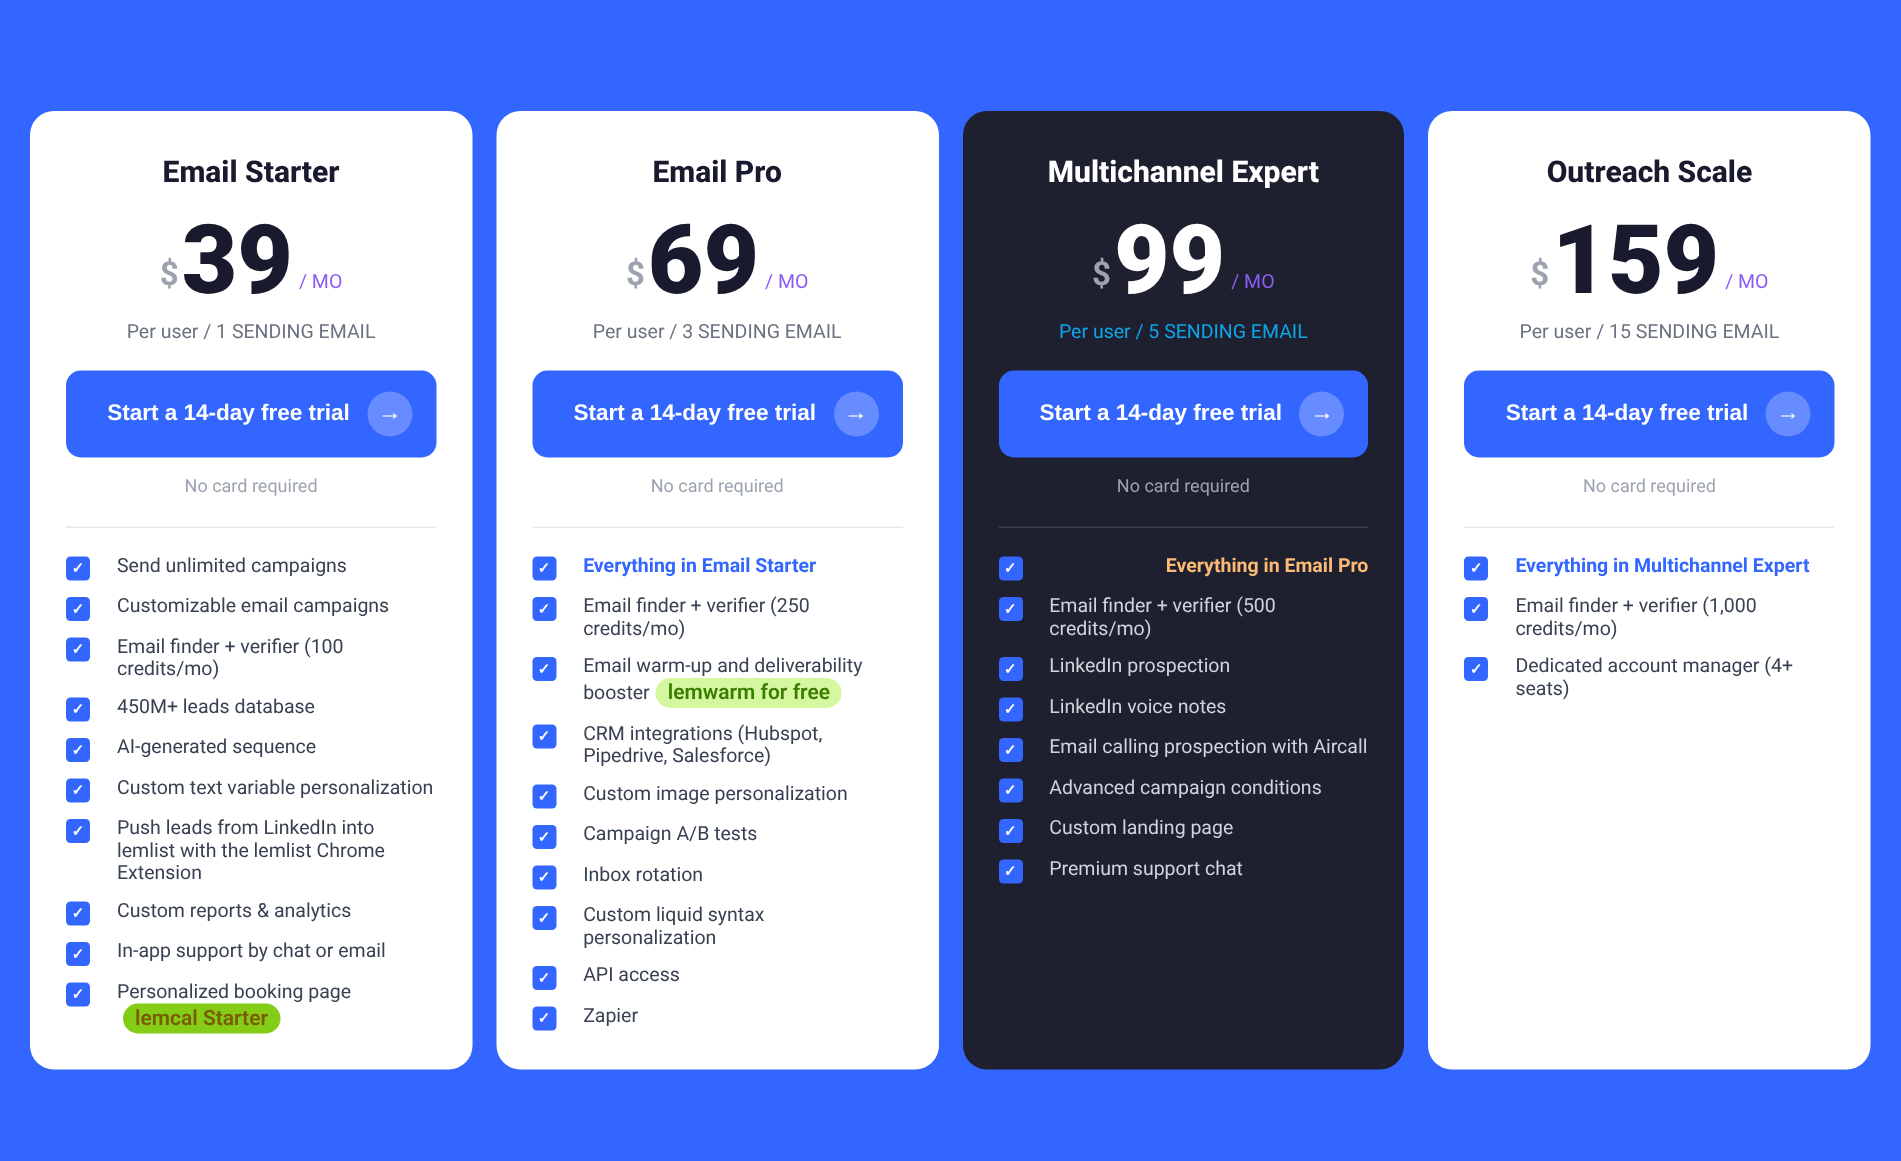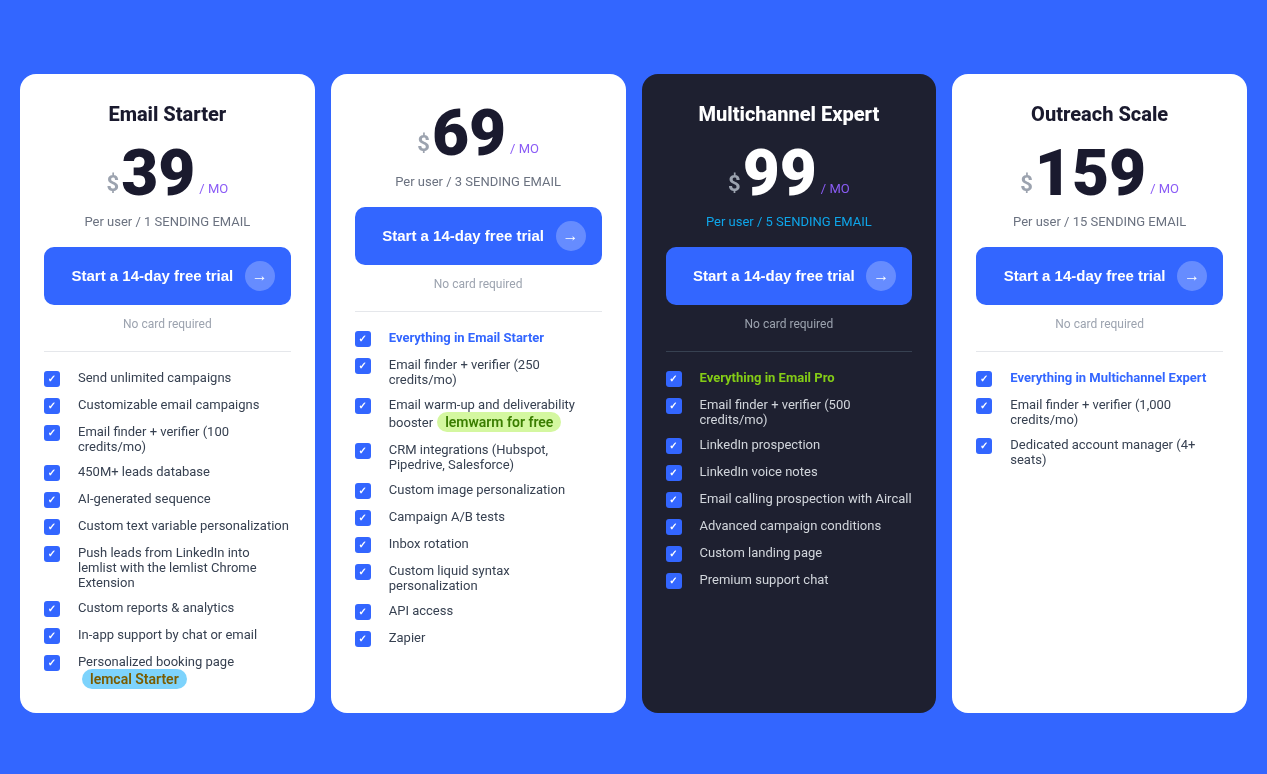--- a/index.html
+++ b/index.html
@@ -141,22 +141,23 @@
       color: #374151;
     }
     .plan-card.dark .feature-item {
       color: #d1d5db;
     }
     .feature-item.highlight {
       color: #3366ff;
       font-weight: 700;
     }
     .plan-card.dark .feature-item.highlight {
-      color: #84cc16;
+      color: #fdba74;
       font-weight: 700;
+      text-align: right;
     }
     .check-icon {
       width: 16px;
       height: 16px;
       background: #3366ff;
       border-radius: 3px;
       display: flex;
       align-items: center;
       justify-content: center;
       flex-shrink: 0;
@@ -174,21 +175,21 @@
       border-radius: 20px;
       font-size: 14px;
       font-weight: 600;
       margin-left: 4px;
     }
     .badge-green {
       background: #d4f7a0;
       color: #3a7d00;
     }
     .badge-yellow {
-      background: #7dd3fc;
+      background: #84cc16;
       color: #7a5c00;
     }
     .feature-text {
       flex: 1;
     }
   </style>
 </head>
 <body>
 
 <div class="pricing-grid">
@@ -254,20 +255,21 @@
           </li>
 
           <li class="feature-item">
             <span class="check-icon"></span>
             <span class="feature-text">Personalized booking page<span class="badge badge-yellow">lemcal Starter</span></span>
           </li>
 
       </ul>
     </div>
     <div class="plan-card">
+      <div class="plan-name">Email Pro</div>
       <div class="price-row">
         <span class="price-dollar">$</span>
         <span class="price-amount">69</span>
         <span class="price-period">/ MO</span>
       </div>
       <div class="price-subtitle">Per user / 3 SENDING EMAIL</div>
       <button class="cta-button">
         <span class="btn-text">Start a 14-day free trial</span>
         <span class="arrow-circle">→</span>
       </button>

